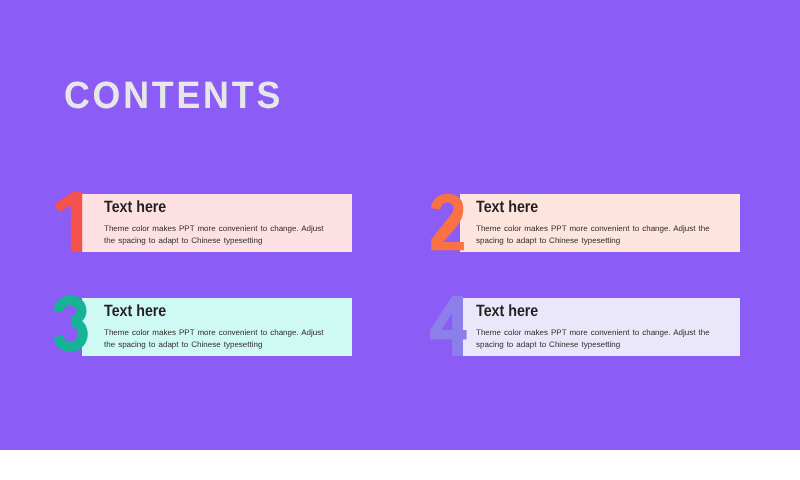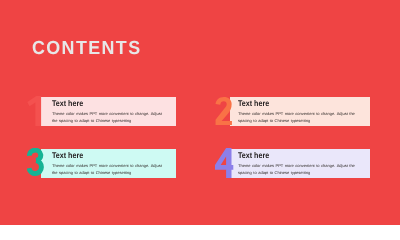--- a/index.html
+++ b/index.html
@@ -1,18 +1,18 @@
 <!DOCTYPE html>
 <html><head>
 <meta charset="utf-8">
 <style>
   html,body{margin:0;padding:0;background:#ffffff;}
   body{width:400px;height:225px;overflow:hidden;font-family:"Liberation Sans",sans-serif;
        -webkit-font-smoothing:antialiased;text-rendering:geometricPrecision;}
-  .slide{position:relative;width:400px;height:225px;background:#ef4444;}
+  .slide{position:relative;width:400px;height:225px;background:#8b5cf6;}
   .title{position:absolute;left:32px;top:39.2px;font-size:19px;font-weight:bold;
          letter-spacing:1.5px;line-height:1;white-space:nowrap;
          transform:translateZ(0) scaleX(0.94);transform-origin:left top;}
   .item{position:absolute;height:29px;}
   .panel{position:absolute;left:0;top:0;width:100%;height:100%;}
   .numwrap{position:absolute;left:-14px;top:-1px;height:30px;}
   .numwrap svg{display:block;}
   .head{position:absolute;left:11px;top:2.6px;font-size:8.2px;font-weight:bold;
         color:#231f20;letter-spacing:0px;line-height:1;white-space:nowrap;
         transform:translateZ(0) scaleX(0.87);transform-origin:left top;}

